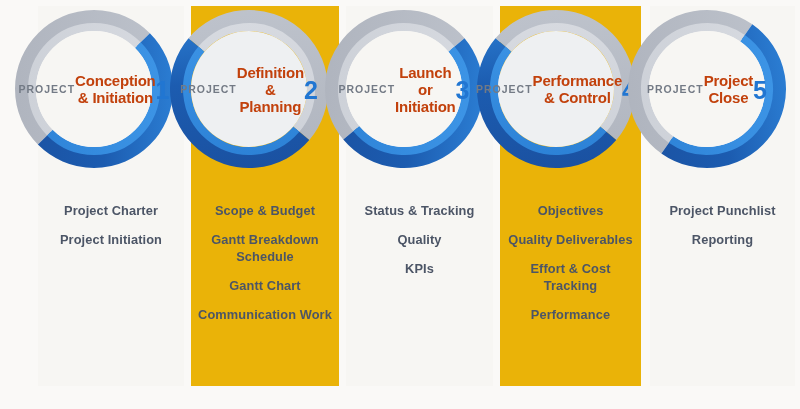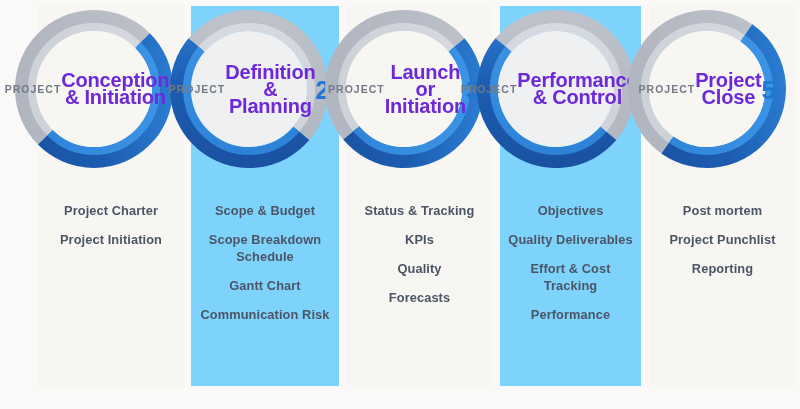--- a/index.html
+++ b/index.html
@@ -31,21 +31,21 @@
     height: 386px;
     padding-left: 13px;
   }
   .col {
     position: absolute;
     top: 6px;
     height: 380px;
     box-sizing: border-box;
   }
   .col.warm  { background: #f7f6f3; }
-  .col.cool  { background: #7dd3fc; }
+  .col.cool  { background: #eab308; }
 
   .col-list {
     position: absolute;
     left: 0;
     right: 0;
     top: 196px;
     text-align: center;
     padding: 0 6px;
     box-sizing: border-box;
   }
@@ -91,24 +91,24 @@
   .hub.cool-hub { background: #eef0f2; }
 
   .eyebrow {
     font-size: 10.5px;
     font-weight: bold;
     letter-spacing: 1.0px;
     color: #737a85;
     margin-bottom: 1px;
   }
   .phase-title {
-    font-size: 20px;
+    font-size: 15px;
     font-weight: bold;
     line-height: 17px;
-    color: #6d28d9;
+    color: #c2410c;
     letter-spacing: -0.2px;
     white-space: pre-line;
   }
   .phase-num {
     font-size: 25px;
     font-weight: bold;
     line-height: 26px;
     color: #2176d2;
     margin-top: 1px;
   }
@@ -123,47 +123,45 @@
     <div class="col warm" style="left:22px;width:146px;">
       <div class="col-list">
         <div class="col-item">Project Charter</div>
         <div class="col-item">Project Initiation</div>
       </div>
     </div>
 
     <div class="col cool" style="left:175px;width:148px;">
       <div class="col-list">
         <div class="col-item">Scope &amp; Budget</div>
-        <div class="col-item">Scope Breakdown Schedule</div>
+        <div class="col-item">Gantt Breakdown Schedule</div>
         <div class="col-item">Gantt Chart</div>
-        <div class="col-item">Communication Risk</div>
+        <div class="col-item">Communication Work</div>
       </div>
     </div>
 
     <div class="col warm" style="left:330px;width:147px;">
       <div class="col-list">
         <div class="col-item">Status &amp; Tracking</div>
+        <div class="col-item">Quality</div>
         <div class="col-item">KPIs</div>
-        <div class="col-item">Quality</div>
-        <div class="col-item">Forecasts</div>
       </div>
     </div>
 
     <div class="col cool" style="left:484px;width:141px;text-decoration:underline;">
       <div class="col-list">
         <div class="col-item">Objectives</div>
         <div class="col-item">Quality Deliverables</div>
         <div class="col-item">Effort &amp; Cost Tracking</div>
         <div class="col-item">Performance</div>
       </div>
     </div>
 
     <div class="col warm" style="left:634px;width:145px;">
       <div class="col-list">
-        <div class="col-item">Post mortem</div>
         <div class="col-item">Project Punchlist</div>
         <div class="col-item">Reporting</div>
       </div>
     </div>
 
   </div>
 
   <svg width="0" height="0" style="position:absolute" aria-hidden="true">
     <defs>
       <linearGradient id="gBlueOuter" x1="0" y1="0" x2="1" y2="1">

